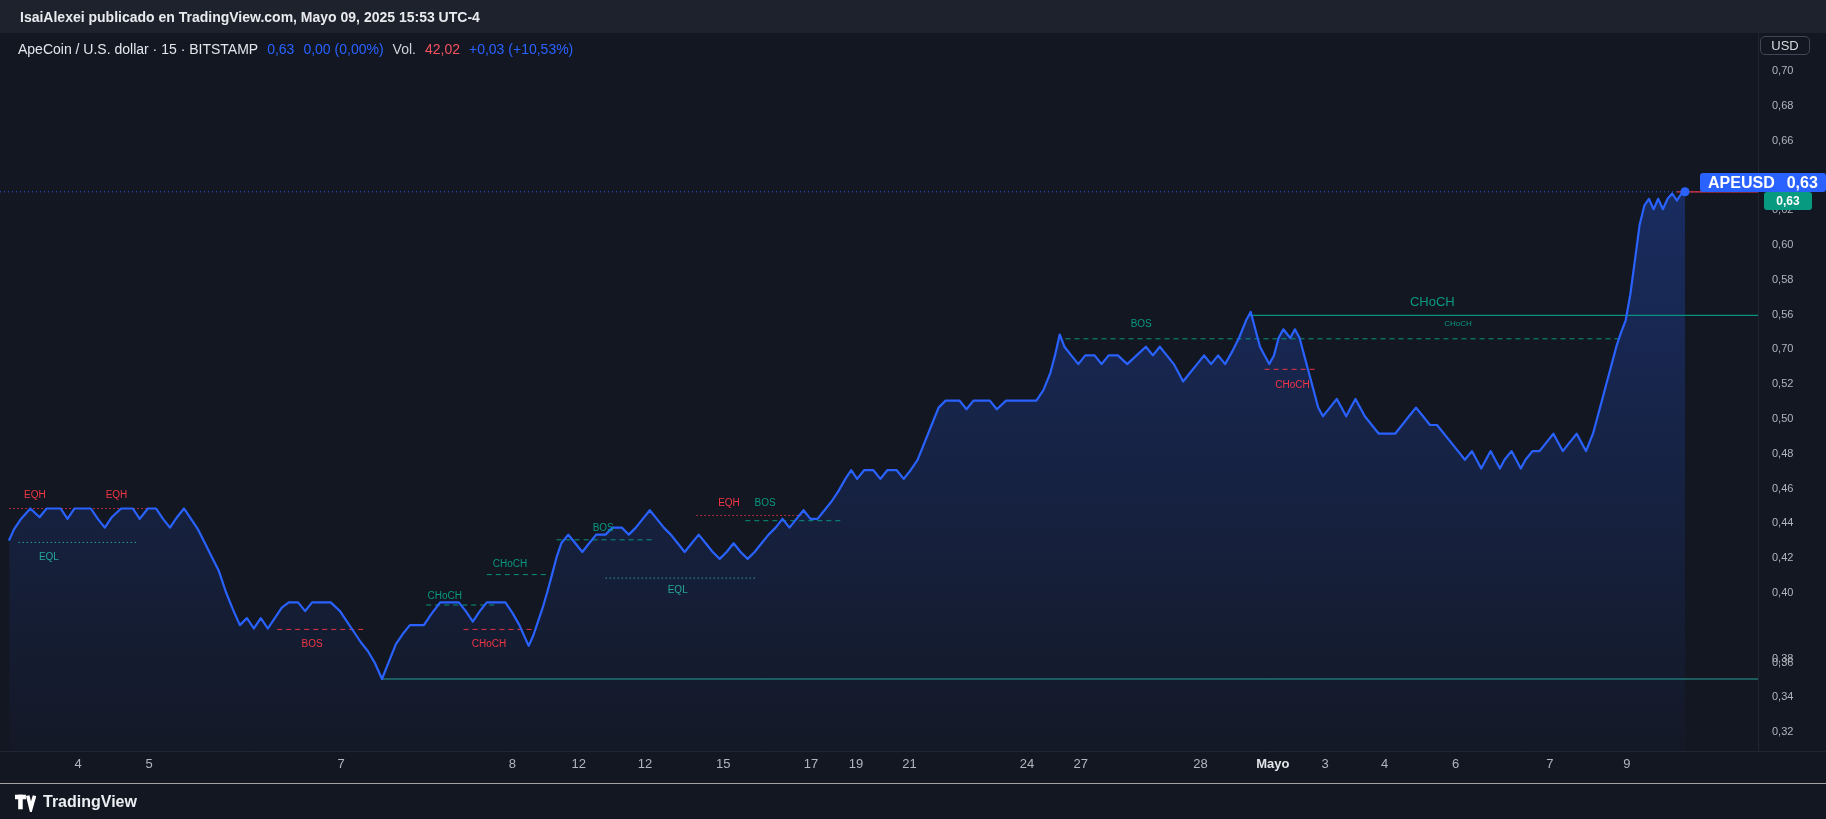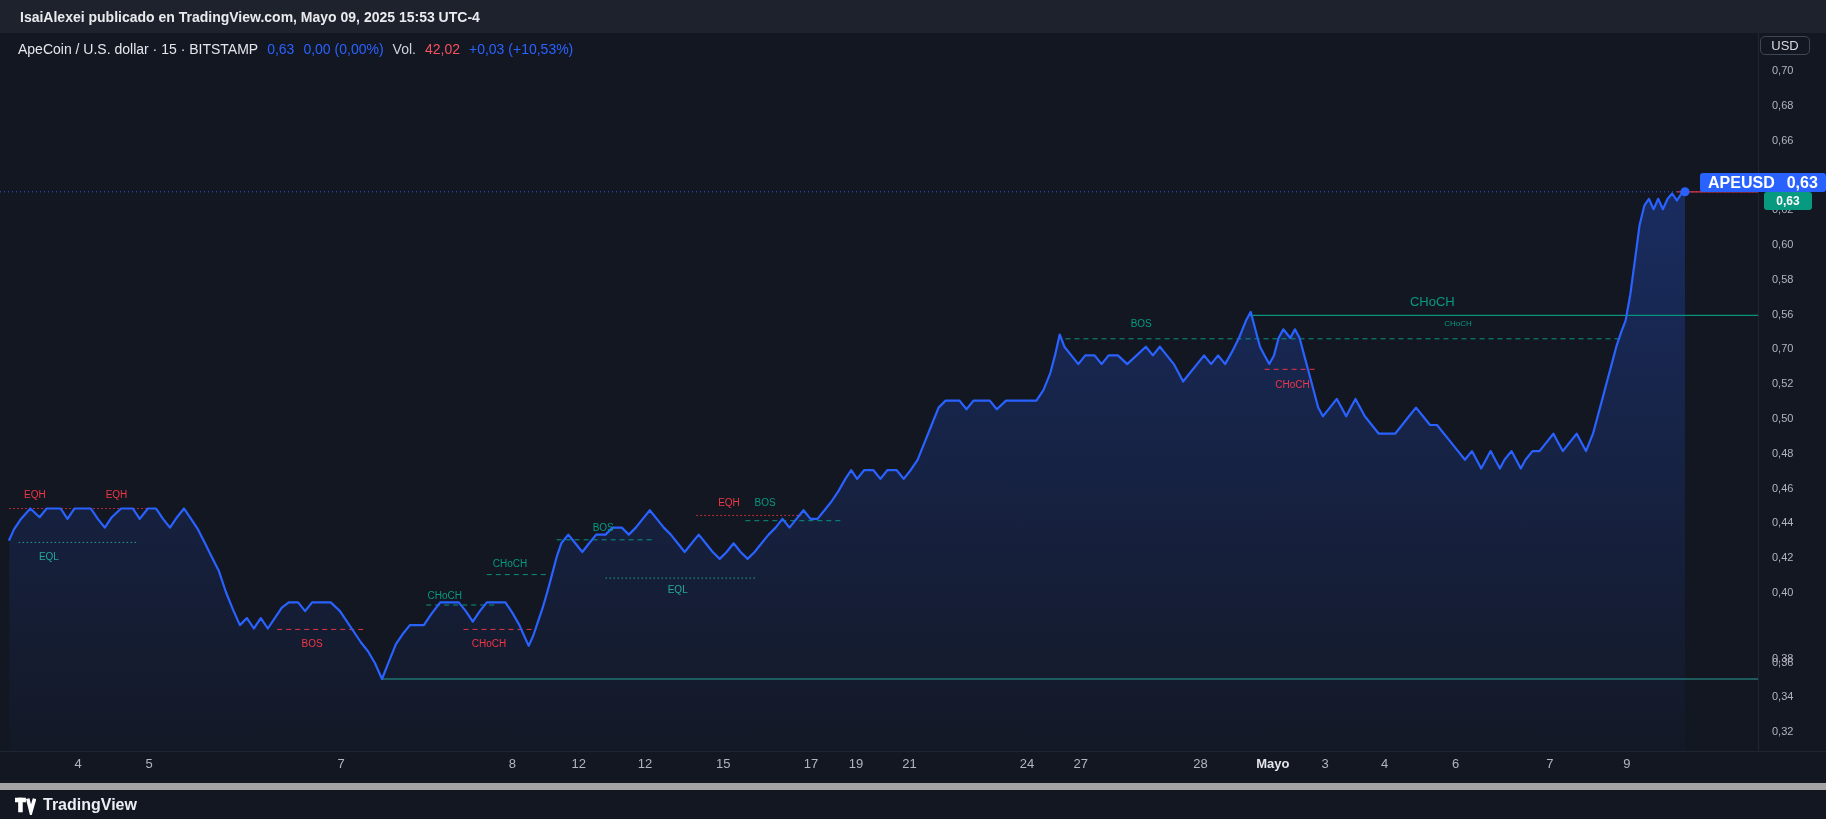--- a/index.html
+++ b/index.html
@@ -62,21 +62,21 @@
   .badge-last{
     position:absolute;left:1764px;top:192px;width:48px;height:18px;z-index:4;
     background:#089981;color:#fff;border-radius:3px;
     display:flex;align-items:center;justify-content:center;
     font-size:12px;font-weight:bold;
   }
 
   
   .footer{
     position:absolute;left:0;top:783px;width:1826px;height:36px;
-    background:#131722;border-top:7px solid #a3a3a3;
+    background:#131722;border-top:1px solid #a3a3a3;
     display:flex;align-items:center;padding-left:14px;box-sizing:border-box;z-index:6;
   }
   .footer .logo{display:flex;align-items:center;cursor:pointer;}
   .footer .brand{color:#eceef2;font-weight:bold;font-size:16px;margin-left:7px;}
 </style>
 </head>
 <body>
 
 <svg id="chart-svg" width="1826" height="819" viewBox="0 0 1826 819">
     <defs>

